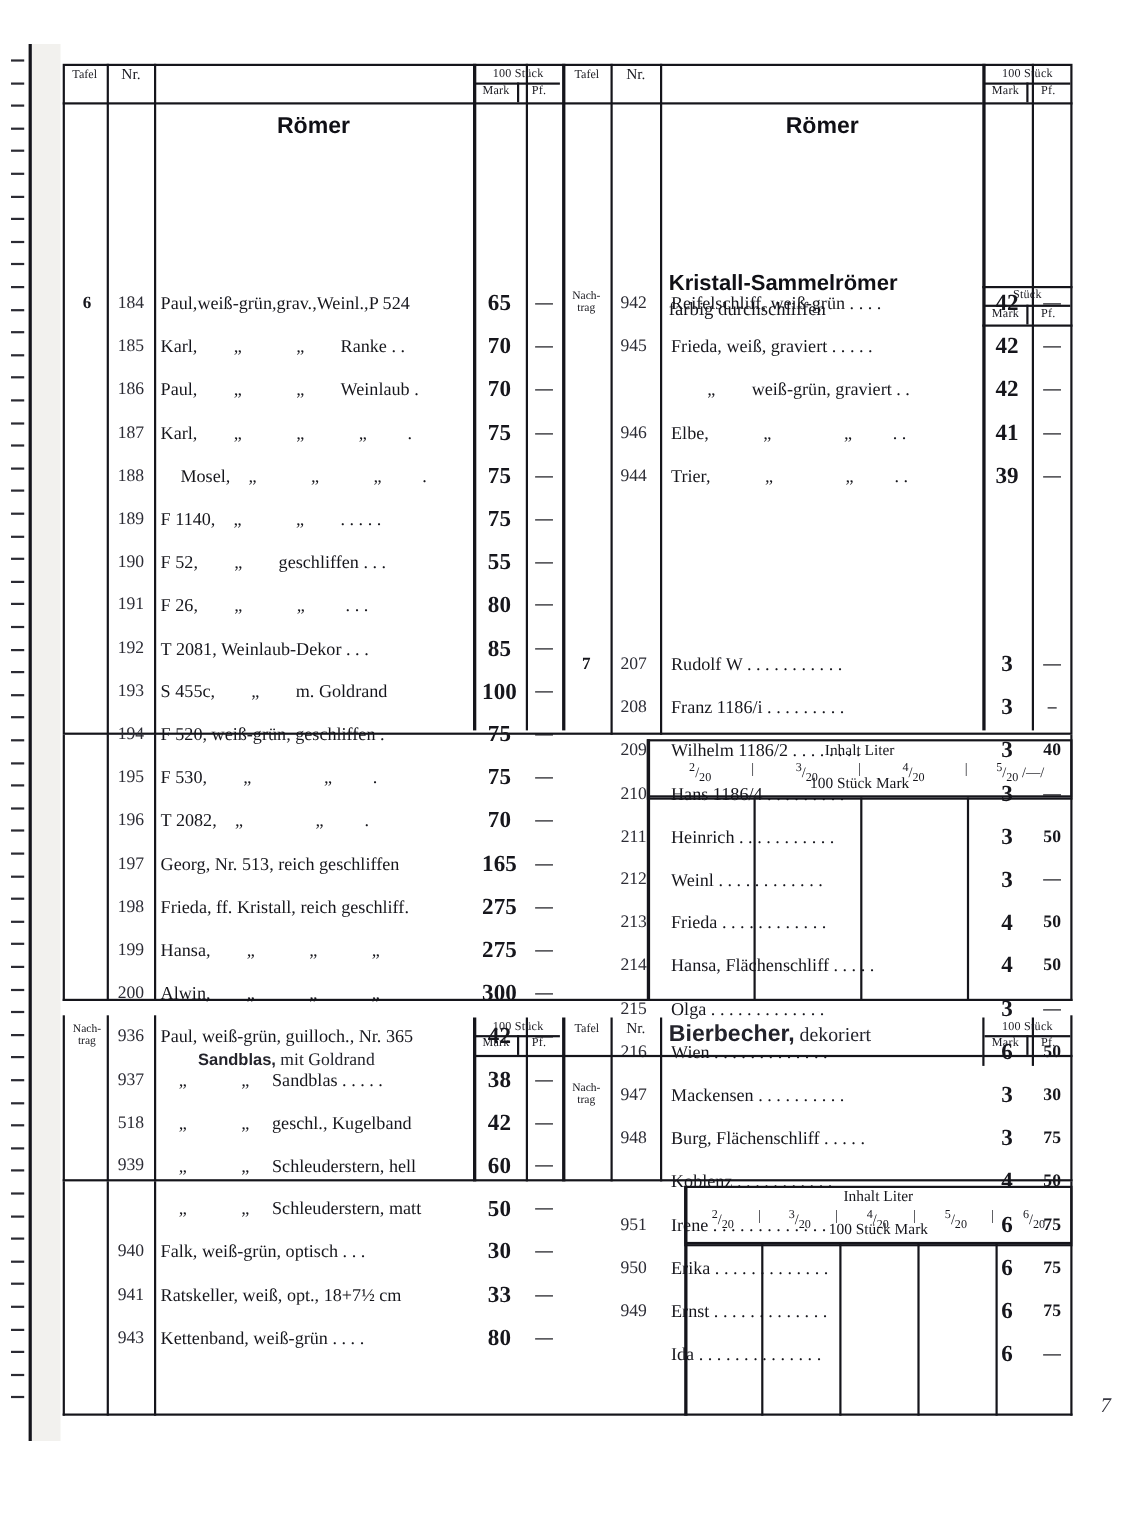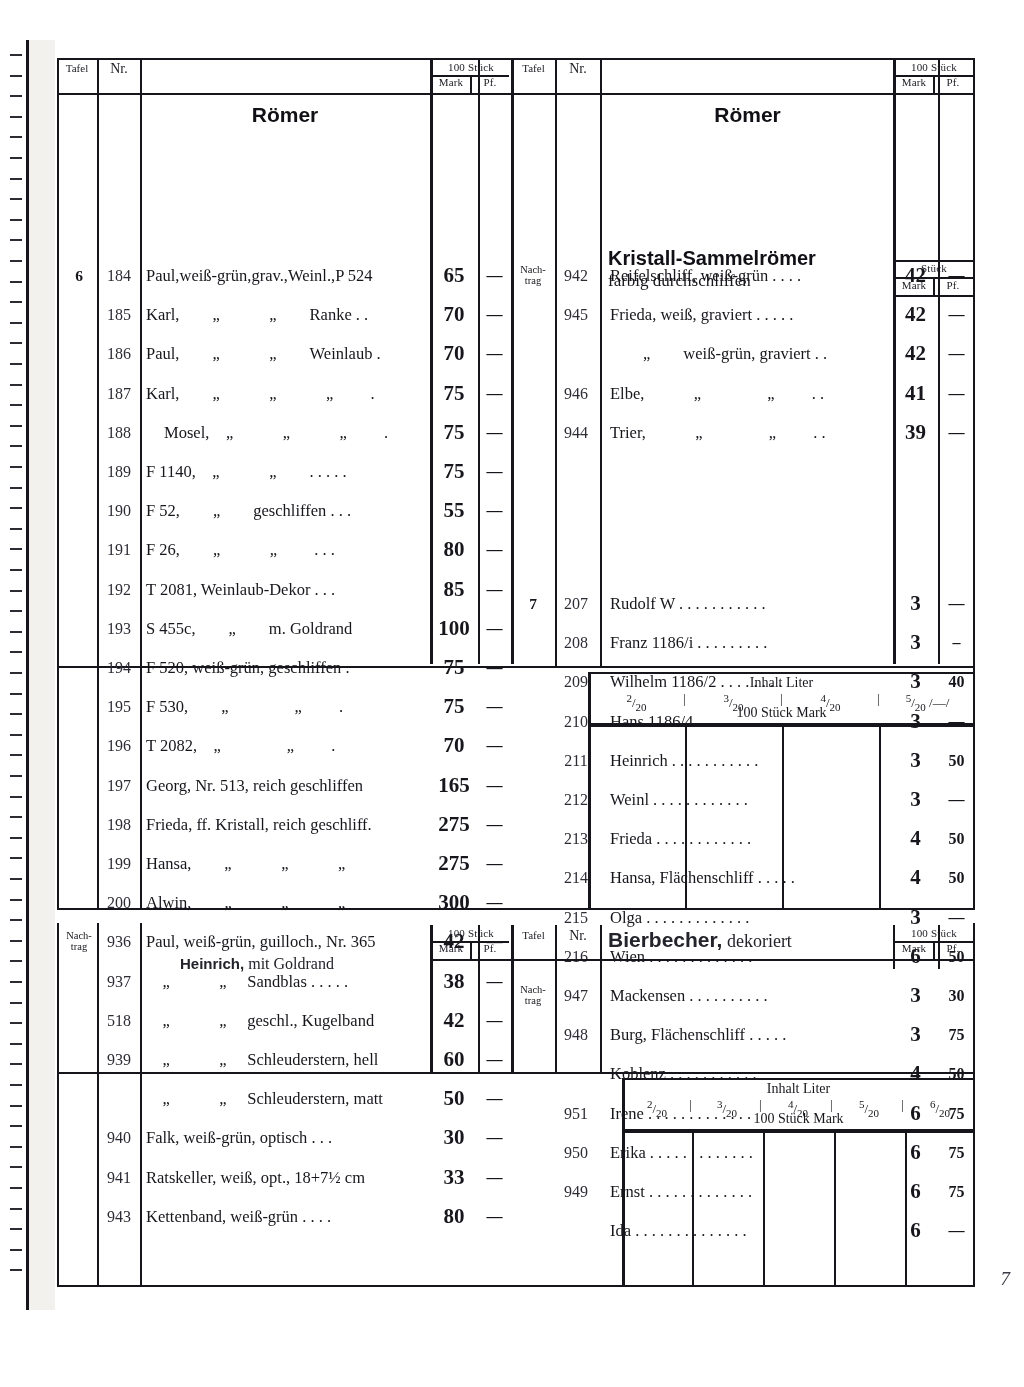--- a/index.html
+++ b/index.html
@@ -537,21 +537,21 @@
   <div class="colhead colhead-sm" style="position:absolute;left:432px;top:927px;width:78px;">100 Stück</div>
   <div class="colhead colhead-sm" style="position:absolute;left:432px;top:942px;width:38px;">Mark</div>
   <div class="colhead colhead-sm" style="position:absolute;left:471px;top:942px;width:38px;">Pf.</div>
   <div class="colhead" style="position:absolute;left:512px;top:929px;width:43px;font-size:11px;">Tafel</div>
   <div class="colhead" style="position:absolute;left:556px;top:928px;width:44px;font-size:14px;">Nr.</div>
   <div class="colhead colhead-sm" style="position:absolute;left:895px;top:927px;width:78px;">100 Stück</div>
   <div class="colhead colhead-sm" style="position:absolute;left:895px;top:942px;width:38px;">Mark</div>
   <div class="colhead colhead-sm" style="position:absolute;left:934px;top:942px;width:38px;">Pf.</div>
 
   <div class="subtitle" style="position:absolute;left:180px;top:955px;">
-    <span>Heinrich,</span><span class="reg"> mit Goldrand</span>
+    <span>Sandblas,</span><span class="reg"> mit Goldrand</span>
   </div>
   <div class="subtitle" style="position:absolute;left:608px;top:928px;font-size:21px;">
     <span>Bierbecher,</span><span class="reg" style="font-size:18px;"> dekoriert</span>
   </div>
 
   <div id="kelchRows">
       <div class="row" style="top:975px;"></div>
       <div class="row" style="top:994.6px;"></div>
       <div class="row" style="top:1014.2px;"></div>
       <div class="row" style="top:1033.8px;"></div>

